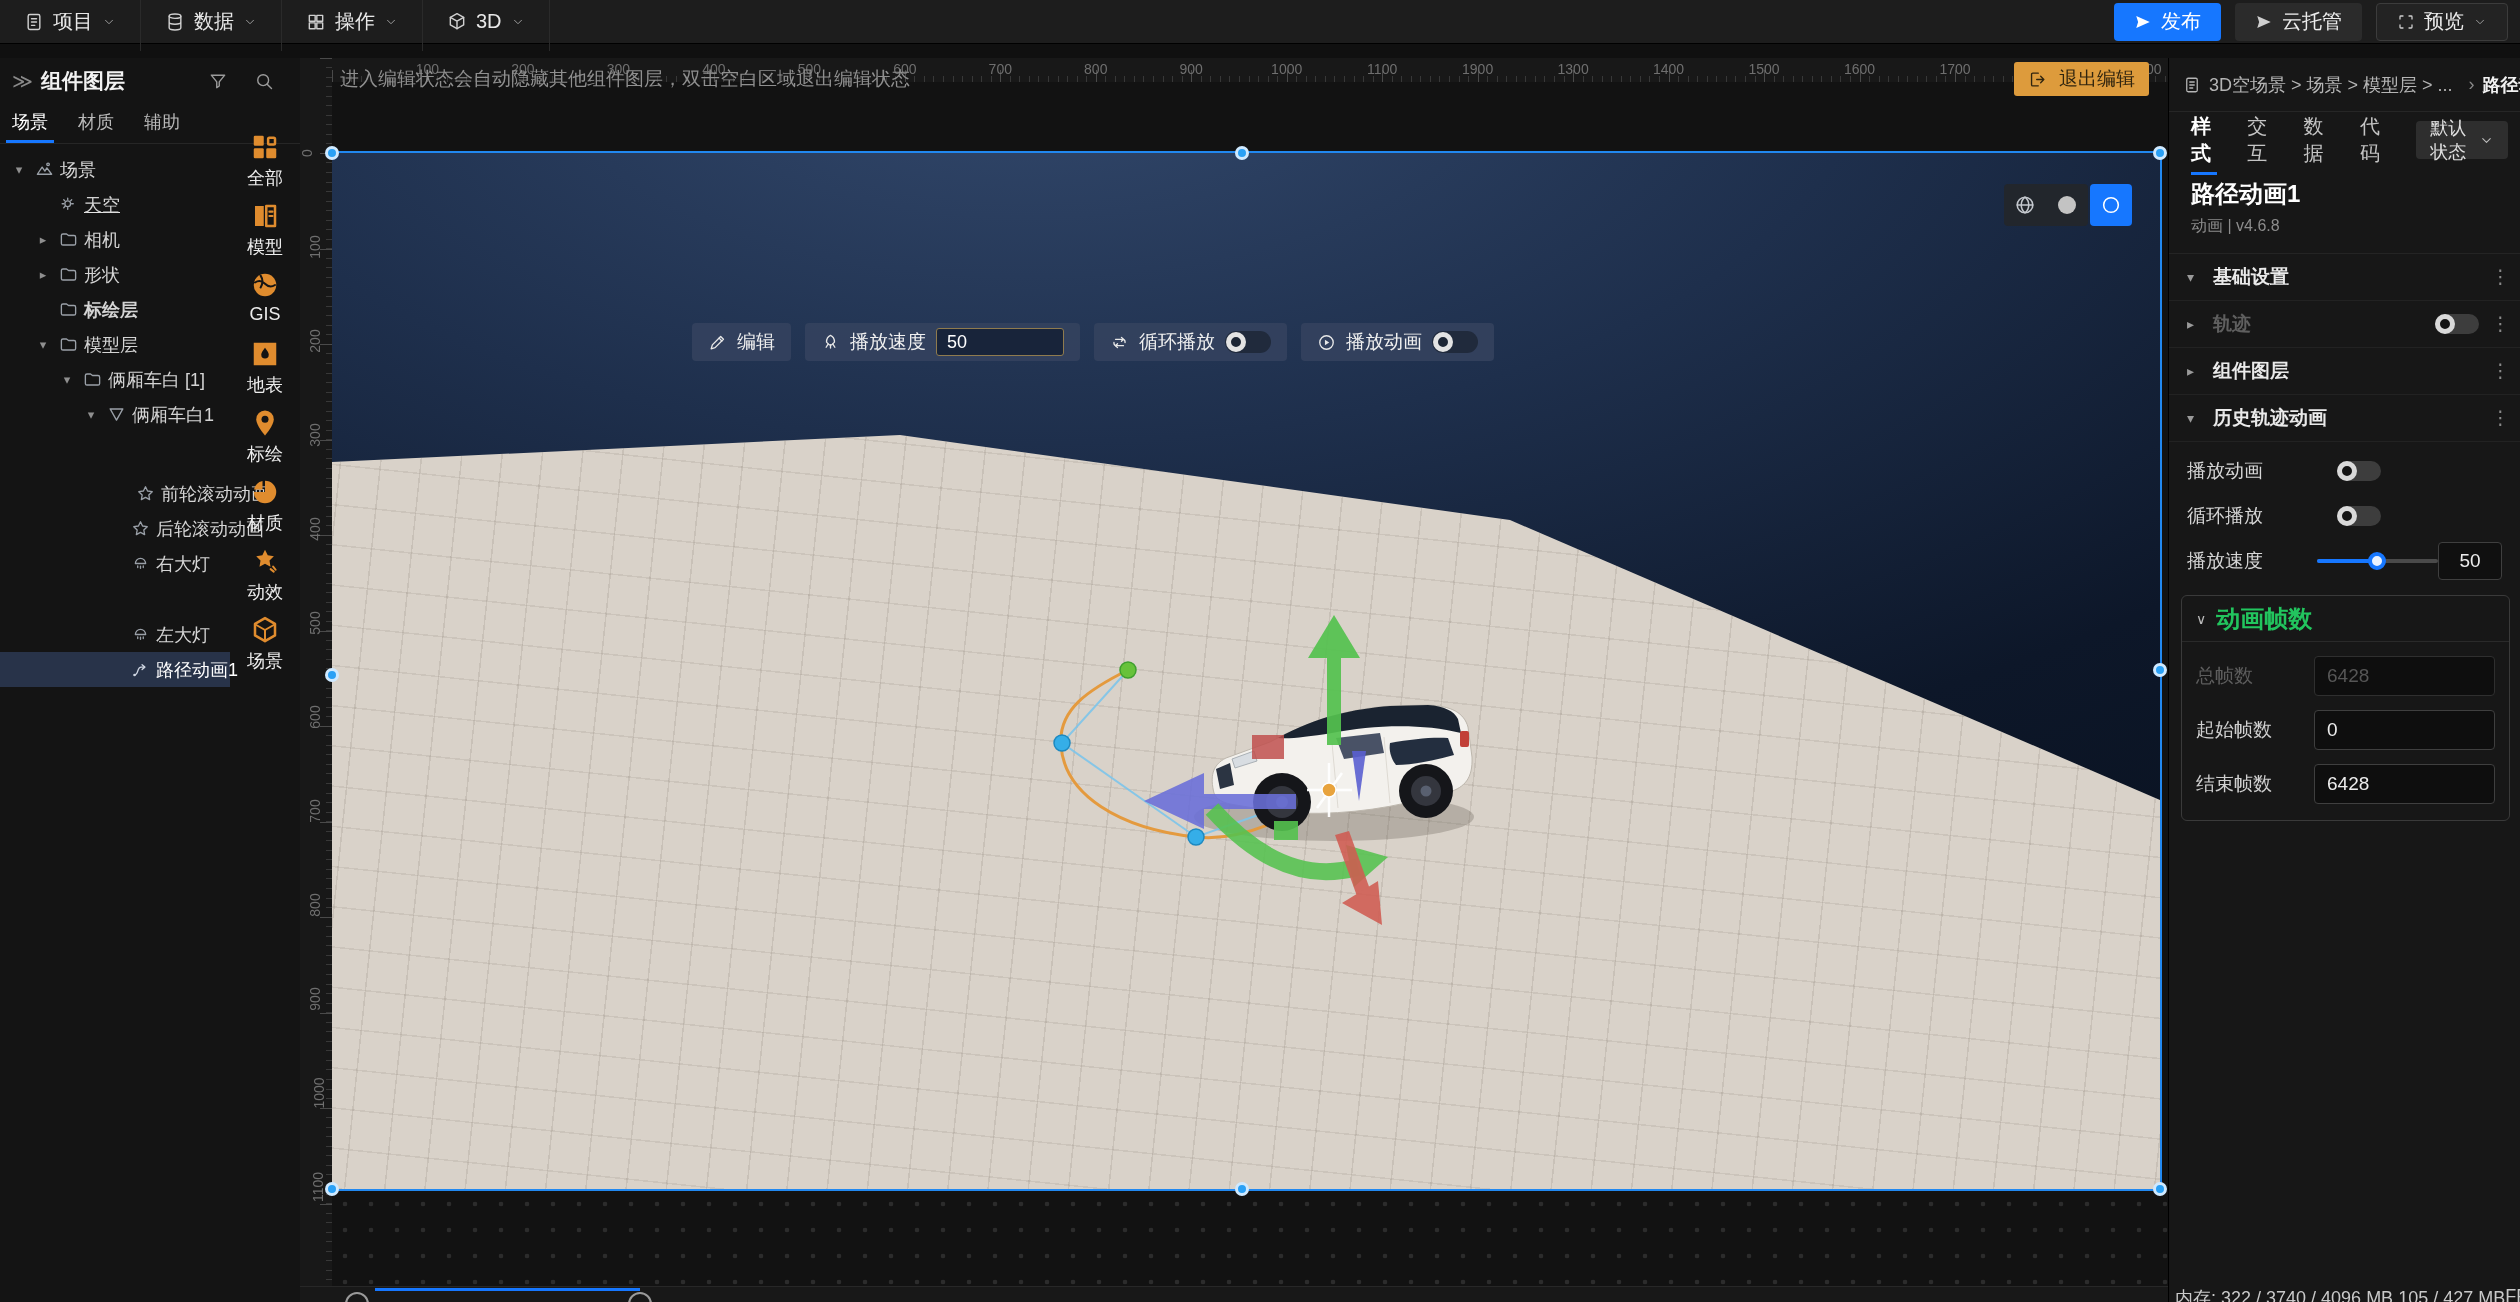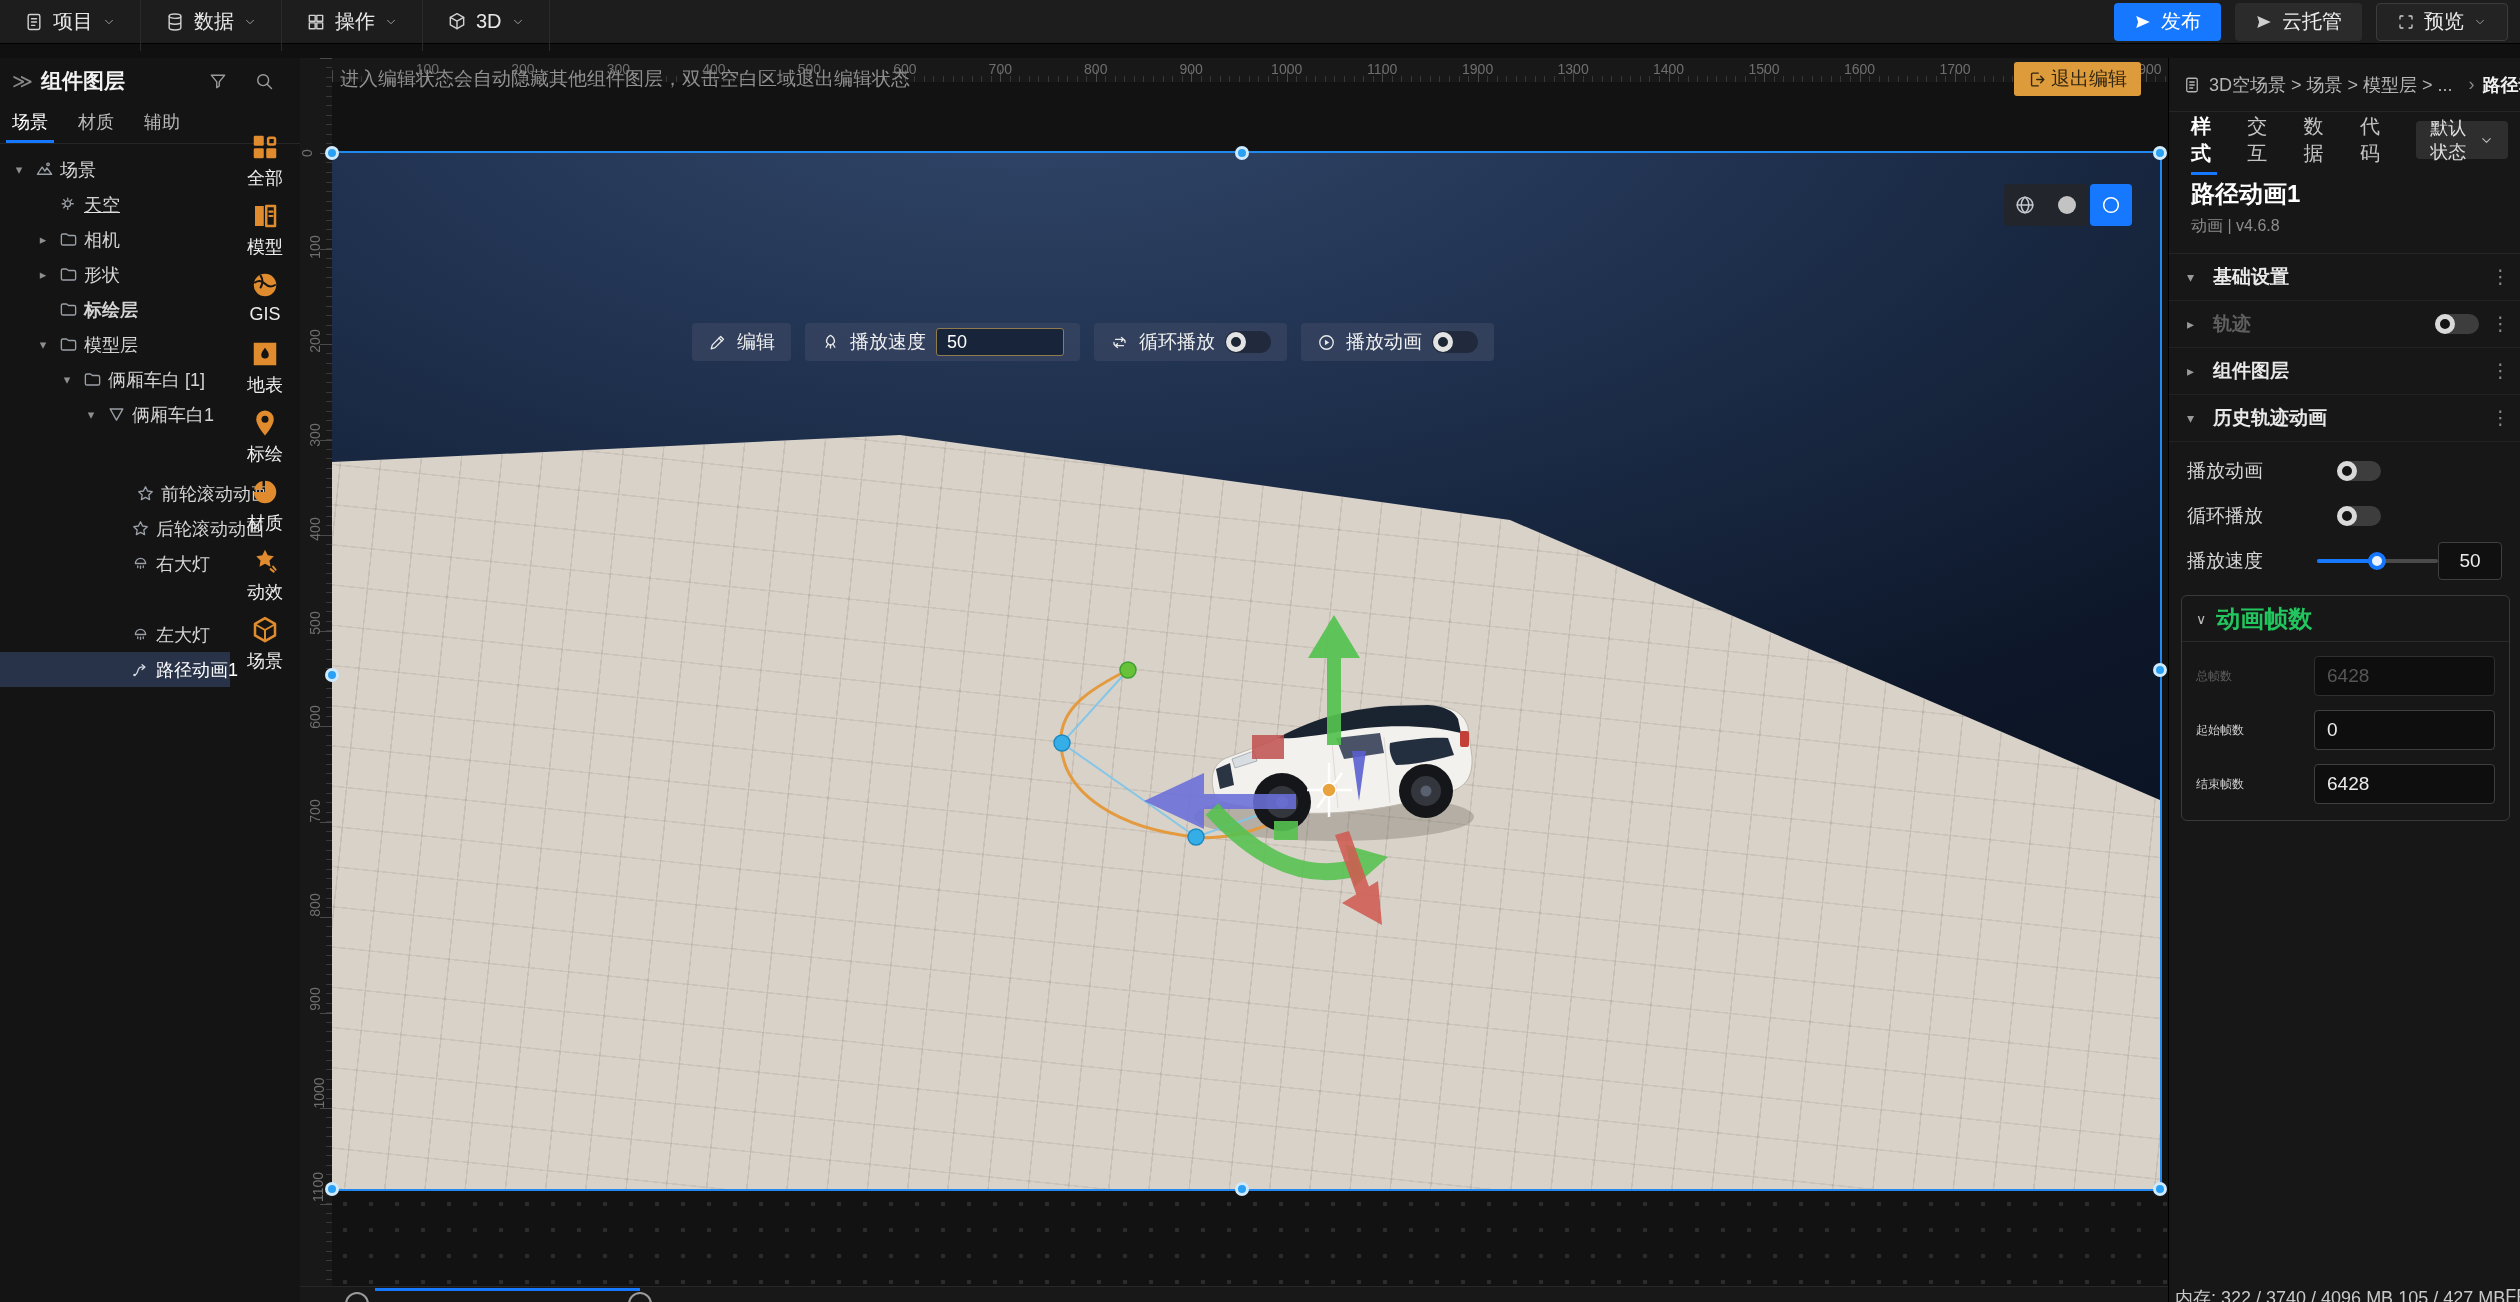--- a/index.html
+++ b/index.html
@@ -52,21 +52,21 @@
   background-size:100% 12px,100% 6px;background-position:left bottom,left bottom;background-repeat:no-repeat}
 .hnum{position:absolute;top:3px;transform:translateX(-50%);font-size:14px;color:#6f6f6f}
 .vnum{position:absolute;left:3px;transform:translate(0,-50%) rotate(-90deg);font-size:14px;color:#6f6f6f}
 #canvas-bg{position:absolute;left:332px;top:82px;width:1836px;bottom:0;background:#121212;z-index:1}
 #canvas-dots{position:absolute;left:332px;top:1191px;width:1836px;height:97px;z-index:2;
   background-image:radial-gradient(#2c2c2c 2px,transparent 2.6px);background-size:26px 26px}
 #bottom-strip{position:absolute;left:300px;top:1286px;width:1868px;height:16px;background:#181818;border-top:1px solid #272727;z-index:6}
 #blue-line{position:absolute;left:375px;top:1288px;width:265px;height:3px;background:#1677ff;z-index:7}
 .half-circle{position:absolute;top:1292px;width:24px;height:24px;border:2px solid #9a9a9a;border-radius:50%;z-index:7}
 #hint{position:absolute;left:340px;top:66px;font-size:19px;color:#8f8f8f;z-index:6;white-space:nowrap}
-#exit-btn{position:absolute;left:2014px;top:62px;height:34px;padding:0 14px;background:#dd9b3c;border-radius:3px;color:#30250f;display:flex;align-items:center;gap:4px;font-size:19px;z-index:7;cursor:pointer}
+#exit-btn{position:absolute;left:2014px;top:62px;height:34px;padding:0 14px;background:#dd9b3c;border-radius:3px;color:#30250f;display:flex;align-items:center;gap:12px;font-size:19px;z-index:7;cursor:pointer}
 
 
 #viewport{position:absolute;left:332px;top:153px;width:1828px;height:1036px;outline:2px solid #2188f0;overflow:hidden;z-index:3}
 #sky{position:absolute;inset:0;background:radial-gradient(115% 95% at 38% -10%,#33496d 0%,#1e2f4c 40%,#0d1729 78%,#0a1322 100%)}
 #ground{position:absolute;inset:0;background-color:#d9d2c9;
   clip-path:polygon(0px 309px,568px 282px,1178px 367px,1828px 647px,1828px 1036px,0px 1036px);
   background-image:repeating-linear-gradient(96deg,rgba(125,115,104,.18) 0 1.5px,transparent 1.5px 40px),
                    repeating-linear-gradient(6deg,rgba(125,115,104,.15) 0 1.5px,transparent 1.5px 40px)}
 #scene{position:absolute;left:0;top:0}
 .handle{position:absolute;width:14px;height:14px;border-radius:50%;background:#2aa0f5;border:3px solid #cfe9ff;z-index:26}
@@ -106,21 +106,21 @@
 .flbl{width:150px;font-size:19px;color:#d6d6d6}
 .slider{width:140px;height:4px;background:#4a4a4a;border-radius:2px;position:relative;cursor:pointer}
 .slider .fill{position:absolute;left:0;top:0;height:4px;width:50%;background:#1677ff;border-radius:2px}
 .slider .sknob{position:absolute;left:50%;top:50%;transform:translate(-50%,-50%);width:18px;height:18px;border-radius:50%;background:#eaf3ff;border:4px solid #1677ff}
 .num-input{margin-left:auto;width:64px;height:38px;background:#101010;border:1px solid #3f3f3f;border-radius:4px;color:#ececec;font-size:19px;text-align:center;outline:none}
 #frames{margin:12px 10px 0 12px;border:1px solid #3a3a3a;border-radius:6px;padding-bottom:16px}
 #frames-header{height:46px;display:flex;align-items:center;gap:10px;padding:0 14px;border-bottom:1px solid #2a2a2a;cursor:pointer}
 #frames-caret{color:#bbb;font-size:14px}
 #frames-title{font-size:24px;font-weight:bold;color:#22c55e}
 .fr-row{display:flex;align-items:center;margin:14px 14px 0}
-.fr-lbl{width:118px;font-size:12px;color:#cfcfcf;flex:none}
+.fr-lbl{width:118px;font-size:19px;color:#cfcfcf;flex:none}
 .fr-input{flex:1;height:40px;background:#0e0e0e;border:1px solid #3f3f3f;border-radius:4px;color:#ececec;font-size:19px;padding:0 12px;outline:none;min-width:0}
 .fr-row.disabled .fr-lbl{color:#5d5d5d}
 .fr-row.disabled .fr-input{color:#565656;border-color:#2f2f2f}
 #rp-status{position:absolute;left:6px;top:1228px;right:6px;display:flex;font-size:18px;color:#c9c9c9;white-space:nowrap}
 #rp-status .fps{margin-left:auto}
 </style>
 </head>
 <body>
 
 <div id="topbar">

